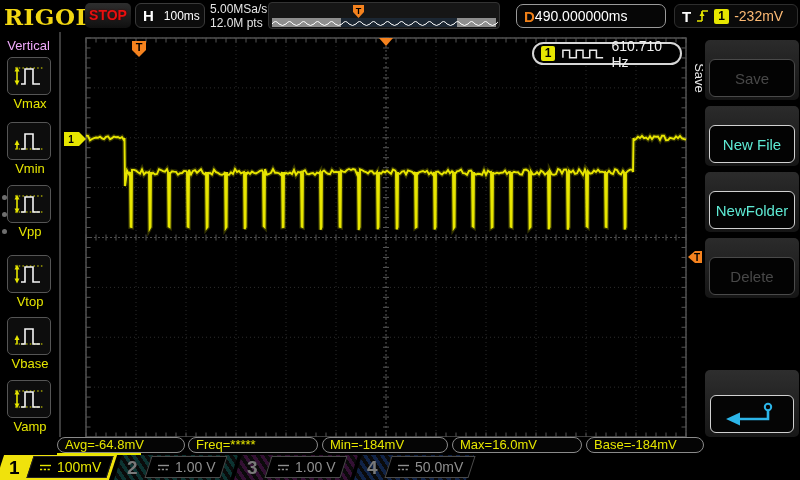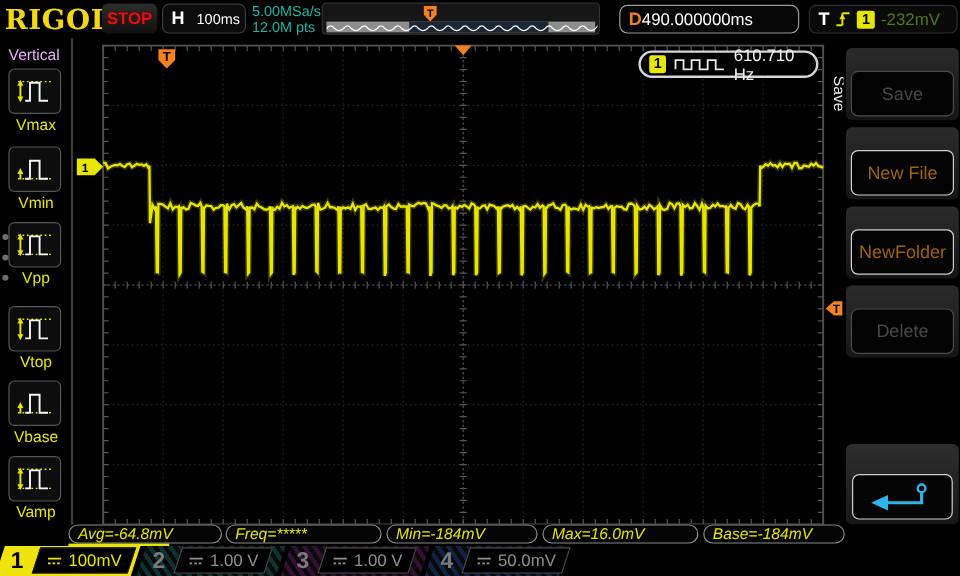--- a/index.html
+++ b/index.html
@@ -13,39 +13,39 @@
           font-weight:bold; font-size:23px; color:#f2d712; letter-spacing:0.5px; }
   .stop-btn { position:absolute; left:85px; top:3px; width:46px; height:25px;
               background:linear-gradient(#2e2e2e,#101010); border-radius:5px;
               color:#e81010; font-weight:bold; font-size:14px; text-align:center;
               line-height:25px; text-shadow:0 0 2px #400; }
   .h-badge { position:absolute; left:135px; top:3px; width:70px; height:25px;
              background:#0c0c0c; border:1px solid #3a3a3a; border-radius:6px;
              display:flex; align-items:center; color:#fff; }
   .h-badge .h-letter { font-weight:bold; font-size:15px; margin-left:7px; }
   .h-badge .h-val { font-size:12px; margin-left:10px; }
-  .acq { position:absolute; left:210px; top:2px; color:#14b8a6; font-size:12px; line-height:14px; }
+  .acq { position:absolute; left:210px; top:2px; color:#e5e5e5; font-size:12px; line-height:14px; }
   .preview { position:absolute; left:268px; top:2px; width:232px; height:27px;
              background:#161616; border:1px solid #333; border-radius:4px; }
   .preview .track { position:absolute; left:3px; right:3px; top:15px; height:9px; background:#8e8e8e; }
   .preview .window { position:absolute; left:72px; width:116px; top:15px; height:9px; background:#1c2733; }
   .preview svg.squiggle { position:absolute; left:3px; top:15px; }
   .preview .t-flag { position:absolute; left:84px; top:2px; width:11px; height:13px; }
   .d-badge { position:absolute; left:516px; top:4px; width:150px; height:24px;
              background:#060606; border:1px solid #9a9a9a; border-radius:7px;
              display:flex; align-items:center; }
   .d-badge .d-letter { color:#f08018; font-weight:bold; font-size:15px; margin-left:7px; }
   .d-badge .d-val { color:#fff; font-size:14px; }
   .t-badge { position:absolute; left:674px; top:4px; width:124px; height:24px;
              background:#0a0a0a; border:1px solid #2e2e2e; border-radius:6px;
              display:flex; align-items:center; gap:5px; }
   .t-badge .t-letter { color:#fff; font-weight:bold; font-size:15px; margin-left:7px; }
   .t-badge .ch-chip { width:15px; height:15px; background:#e6e600; border-radius:2px;
                       color:#000; font-weight:bold; font-size:12px; text-align:center; line-height:15px; }
-  .t-badge .t-level { color:#4d7c0f; font-size:14px; }
+  .t-badge .t-level { color:#fdba74; font-size:14px; }
 
   
   .left-menu { position:absolute; left:0; top:32px; width:57px; height:421px; background:#000; }
   .left-sep { position:absolute; left:59px; top:32px; width:2px; height:420px; background:#3c3c3c; }
   .left-title { position:absolute; left:0; top:6px; width:57px; text-align:center;
                 color:#f0abfc; font-size:13px; }
   .meas-item { position:absolute; left:7px; width:46px; text-align:center; }
   .meas-item .icon-box { width:44px; height:38px; background:#0d0d0d; border:1px solid #555;
                          border-radius:5px; display:flex; align-items:center; justify-content:center; }
   .meas-item .lbl { color:#e6e600; font-size:13px; margin-top:1px; }
@@ -62,30 +62,30 @@
 
   
   .right-menu { position:absolute; left:703px; top:32px; width:97px; height:421px; background:#000; }
   .save-tab { position:absolute; left:679px; top:58px; width:40px; height:40px;
               color:#e8e8e8; font-size:13px; text-align:center; line-height:40px;
               transform:rotate(90deg); }
   .softkey-box { position:absolute; left:2px; width:94px; height:60px; border-radius:5px;
                  background:linear-gradient(#2b2b2b,#151515); }
   .softkey { position:absolute; left:4px; right:4px; bottom:3px; height:38px; background:#030303;
              border-radius:6px; font-size:15px; display:flex; align-items:center; justify-content:center; }
-  .softkey.enabled { border:1.5px solid #d0d0d0; color:#a16207; }
+  .softkey.enabled { border:1.5px solid #d0d0d0; color:#5eead4; }
   .softkey.disabled { border:1.5px solid #4a4a4a; color:#484848; }
   .back-box { position:absolute; left:2px; top:338px; width:94px; height:67px; border-radius:5px;
               background:linear-gradient(#2e2e2e,#171717); }
   .back-key { position:absolute; left:5px; right:5px; bottom:4px; height:38px; background:#050505;
               border:1.5px solid #d0d0d0; border-radius:6px;
               display:flex; align-items:center; justify-content:center; }
 
   
-  .meas-bar { position:absolute; left:0; top:437px; width:800px; height:18px; background:#000;font-style:italic; }
+  .meas-bar { position:absolute; left:0; top:437px; width:800px; height:18px; background:#000; }
   .meas-badge { position:absolute; top:0; height:16px; background:#050505; border:1px solid #8a8a8a;
                 border-radius:8px; color:#e6e600; font-size:13px; line-height:14px; padding-left:7px; }
   .meas-underline { position:absolute; left:57px; top:16px; width:84px; height:2px; background:#e6e600; }
 
   
   .chan-bar { position:absolute; left:0; top:455px; width:800px; height:25px; background:#000; }
   .chan { position:absolute; top:0; height:25px; }
   .chan .bg { position:absolute; left:0; top:0; width:100%; height:100%; transform:skewX(-18deg); }
   .chan .num { position:absolute; left:9px; top:0px; font-size:19px; font-weight:bold; line-height:25px; }
   .chan .vbox { position:absolute; left:30px; top:1px; height:22px; transform:skewX(-18deg);

